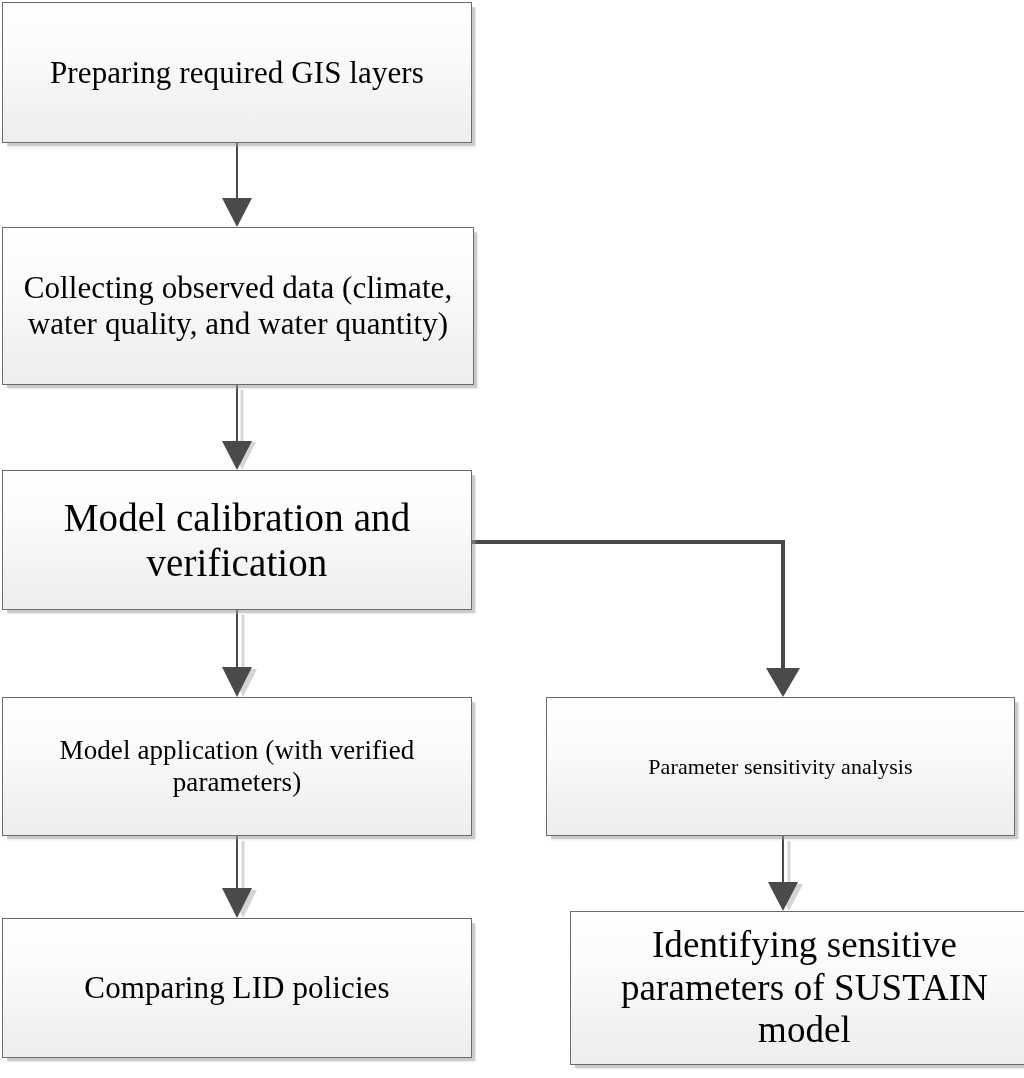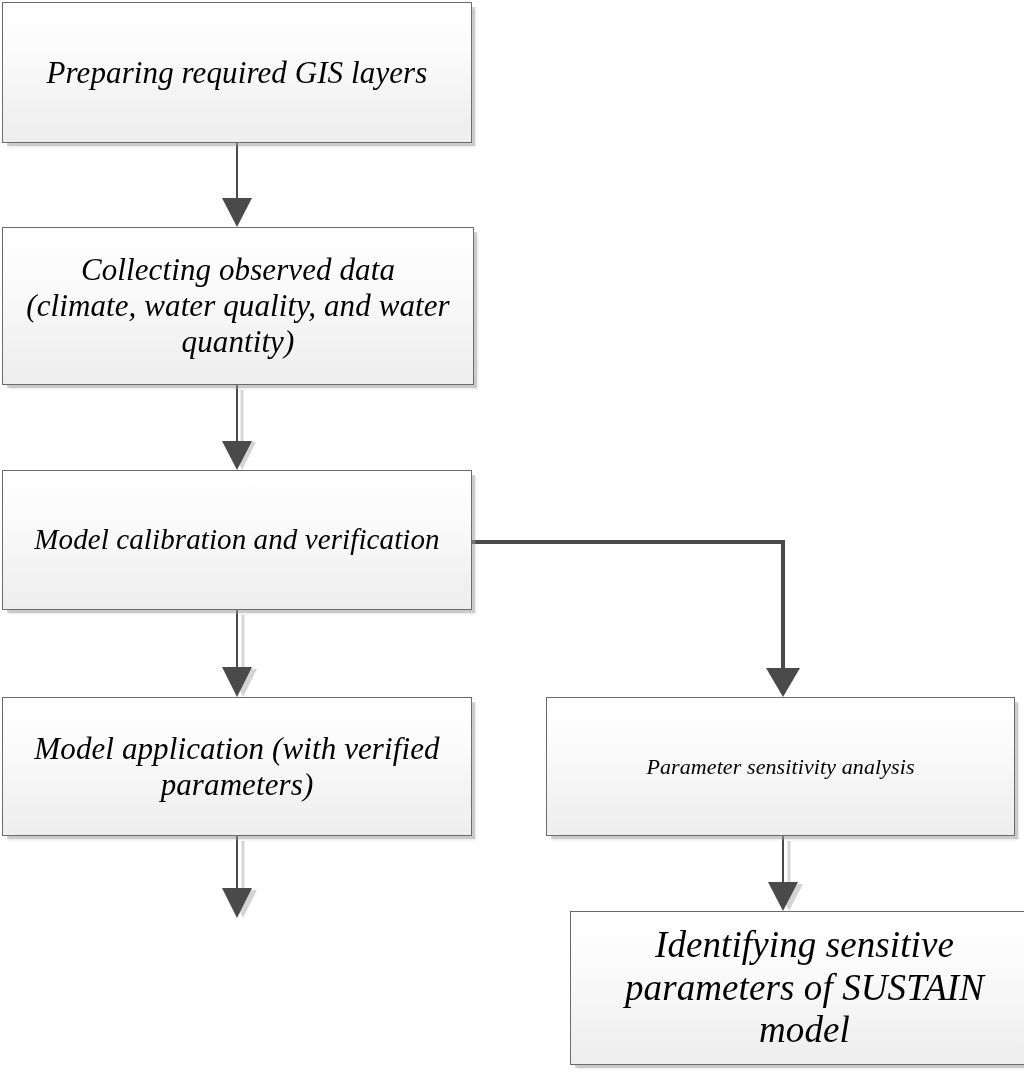--- a/index.html
+++ b/index.html
@@ -24,21 +24,20 @@
                 5px 5px 2px -1px rgba(170,170,170,0.28);
     display: flex;
     align-items: center;
     justify-content: center;
     text-align: center;
     padding: 2px 20px;
     color: #000000;
     line-height: 1.16;
     font-size: 30px;
     letter-spacing: 0.1px;
-    font-style: italic;
   }
   .node .label {
     display: block;
     width: 100%;
     white-space: pre-line;
   }
   svg.edges {
     position: absolute;
     left: 0;
     top: 0;
@@ -107,28 +106,31 @@
   </svg>
 
   <div class="node" style="left:2px; top:2px; width:470px; height:141px; font-size:31px;">
     <span class="label">Preparing required GIS layers</span>
   </div>
 
   <div class="node" style="left:2px; top:227px; width:472px; height:158px; font-size:31px;justify-content:center;">
     <span class="label">Collecting observed data (climate, water quality, and water quantity)</span>
   </div>
 
-  <div class="node" style="left:2px; top:470px; width:470px; height:140px; font-size:29px;">
+  <div class="node" style="left:2px; top:470px; width:470px; height:140px; font-size:39px;">
     <span class="label">Model calibration and verification</span>
   </div>
 
-  <div class="node" style="left:2px; top:697px; width:470px; height:139px; font-size:31px;">
+  <div class="node" style="left:2px; top:697px; width:470px; height:139px; font-size:27px;">
     <span class="label">Model application (with verified parameters)</span>
   </div>
 
+  <div class="node" style="left:2px; top:918px; width:470px; height:140px; font-size:31px;">
+    <span class="label">Comparing LID policies</span>
+  </div>
 
   <div class="node" style="left:546px; top:697px; width:469px; height:139px; font-size:22px;">
     <span class="label">Parameter sensitivity analysis</span>
   </div>
 
   <div class="node" style="left:570px; top:911px; width:469px; height:154px; font-size:37px;">
     <span class="label">Identifying sensitive parameters of SUSTAIN model</span>
   </div>
 
 </div>

